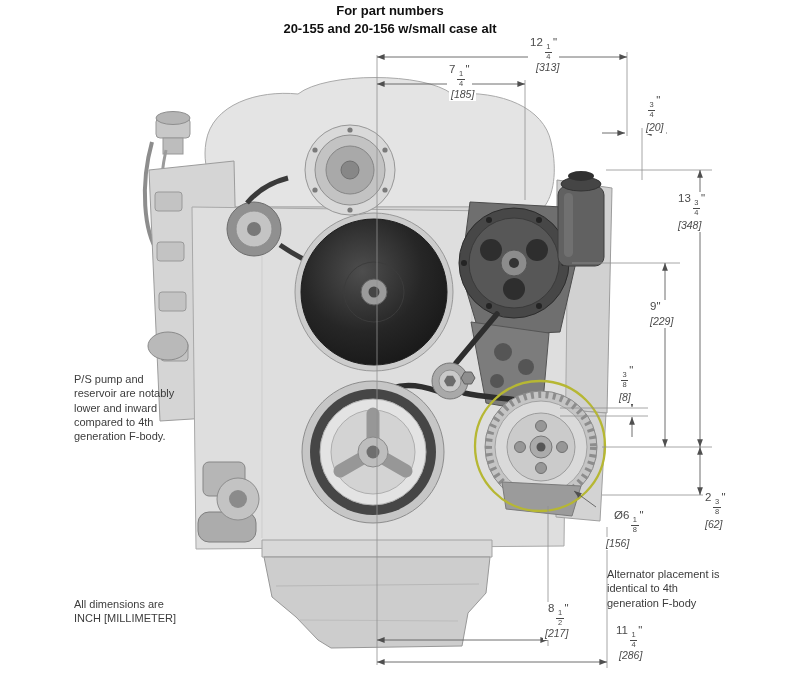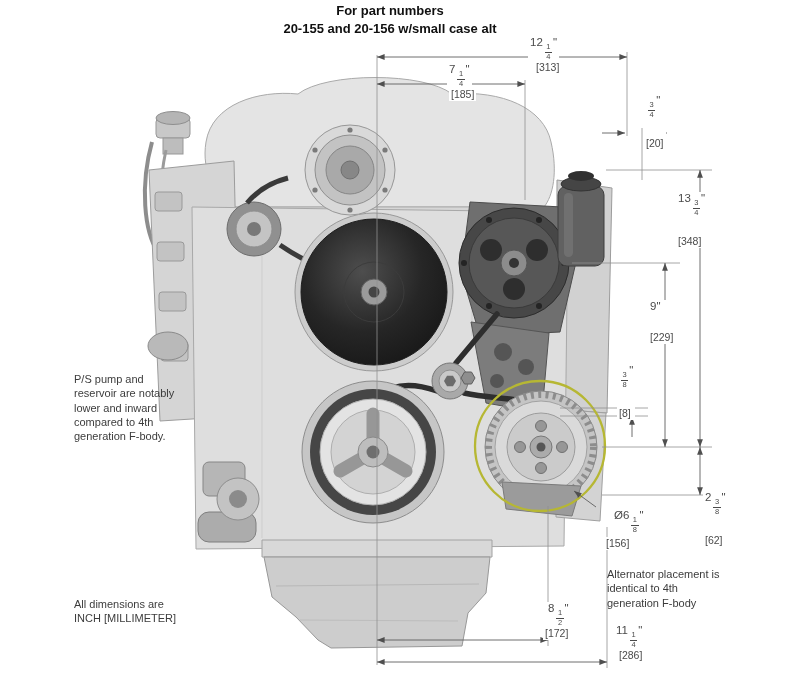--- a/index.html
+++ b/index.html
@@ -4,21 +4,21 @@
 <style>
   html,body{margin:0;padding:0;background:#fff;}
   #page{position:relative;width:800px;height:678px;background:#ffffff;overflow:hidden;
         font-family:"Liberation Sans", sans-serif;color:#3a3a3a;}
   #art{position:absolute;left:0;top:0;}
   .title{position:absolute;left:240px;top:2px;width:300px;text-align:center;
          font-size:13px;font-weight:bold;color:#101010;line-height:1.35;}
   .note{position:absolute;font-size:11px;line-height:1.3;color:#3c3c3c;}
   .dl{position:absolute;color:#4a4a4a;font-size:11.5px;line-height:1.12;
       background:#fff;padding:0 2px;white-space:nowrap;}
-  .dl .mm{font-size:10.5px;margin-top:19px;}
+  .dl .mm{font-size:10.5px;margin-top:3px;font-style:italic;}
   .fr{display:inline-flex;flex-direction:column;align-items:center;vertical-align:-3px;
       font-size:7.5px;line-height:1.15;margin:0 1px 0 2px;}
   .fr b{font-weight:normal;border-bottom:1px solid #4a4a4a;padding:0 1.5px;}
   .fr i{font-style:normal;padding:0 1.5px;}
 </style>
 </head>
 <body>
 
 <div id="page">
 
@@ -281,21 +281,21 @@
     <span class="mm">[156]</span>
   </div>
 
   <div class="dl" style="left:546px;top:602px">
     <span>8</span><span class="fr">
         <b>1</b>
         <i>2</i>
       </span><span>"</span>
   </div>
   <div class="dl" style="left:543px;top:627px">
-    <span class="mm">[172]</span>
+    <span class="mm">[217]</span>
   </div>
 
   <div class="dl" style="left:614px;top:624px">
     <span>11</span><span class="fr">
         <b>1</b>
         <i>4</i>
       </span><span>"</span>
   </div>
   <div class="dl" style="left:617px;top:649px">
     <span class="mm">[286]</span>

